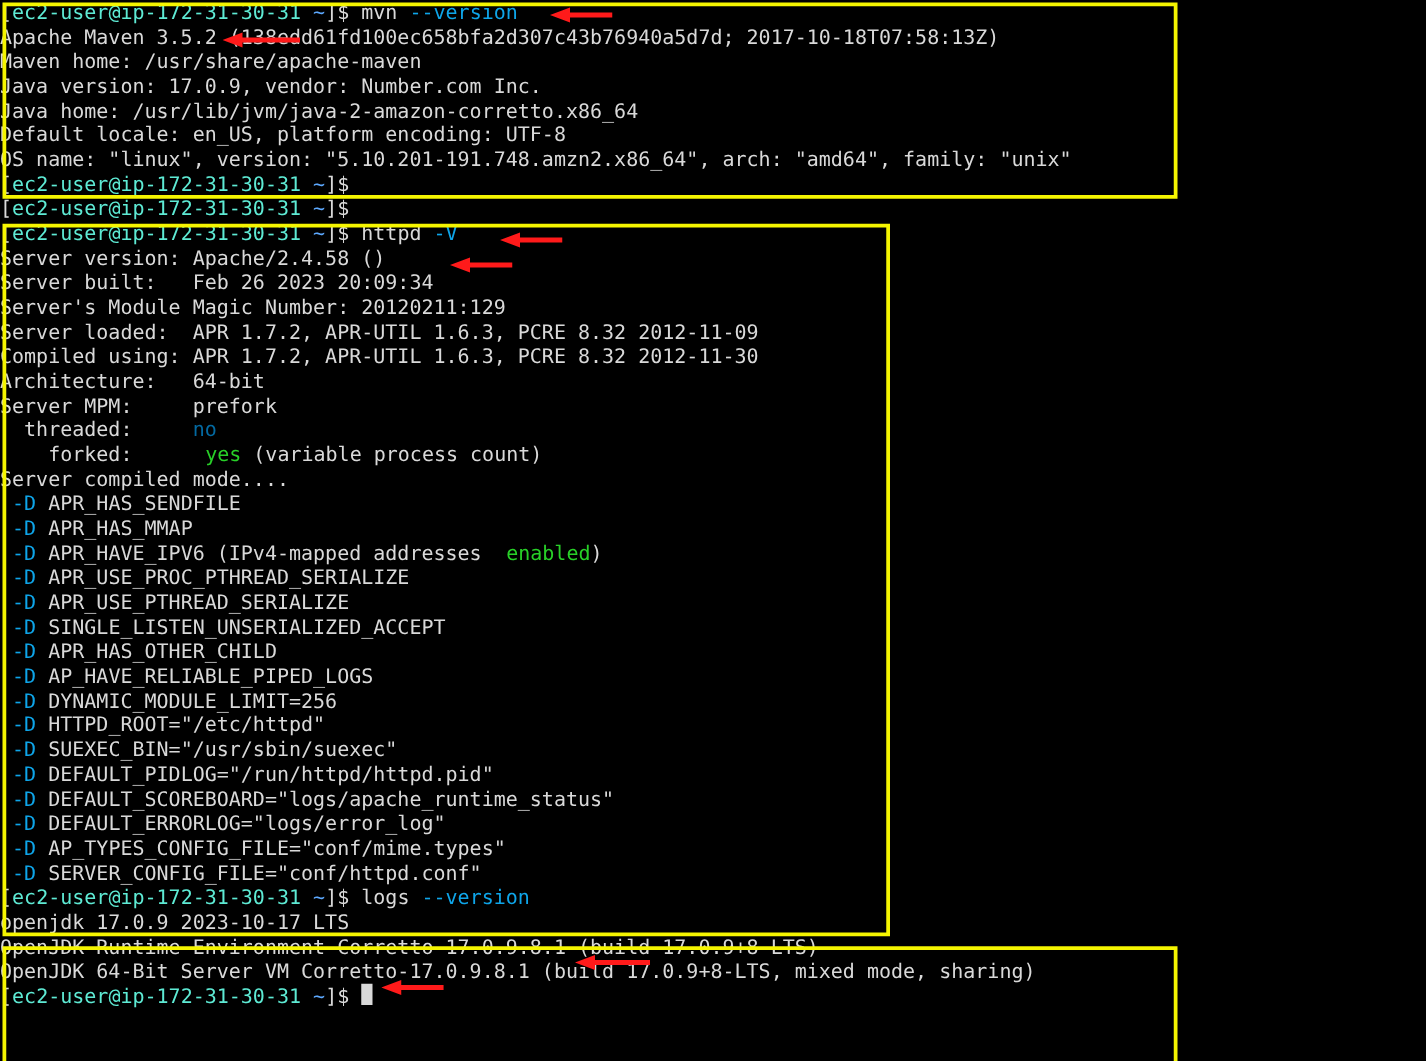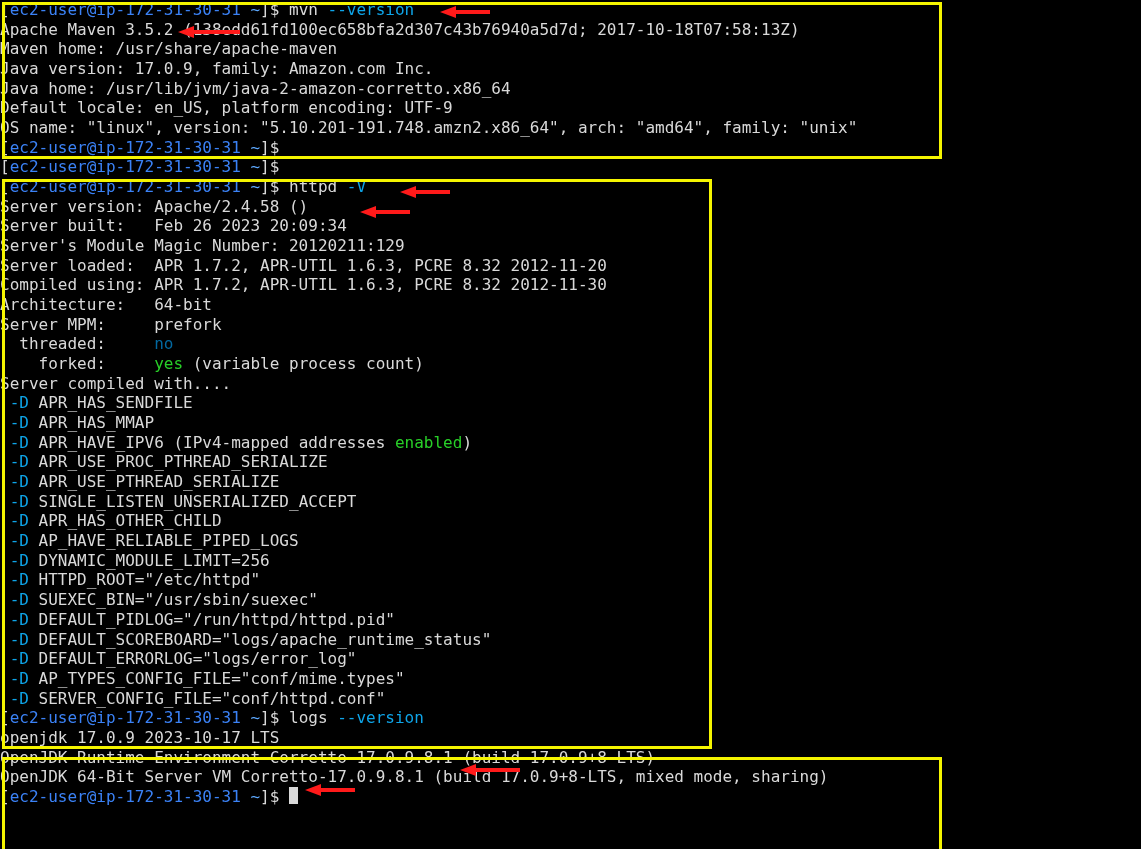--- a/index.html
+++ b/index.html
@@ -10,25 +10,25 @@
     font-family: "Consolas", "Menlo", "DejaVu Sans Mono", monospace;
     font-size: 16px;
     line-height: 1.23;
     width: 1141px;
   }
   .term {
     white-space: pre;
     position: relative;
     padding: 0;
   }
-  .prompt-host { color: #3b82f6; }
+  .prompt-host { color: #5eead4; }
   .prompt-tilde { color: #5da9ff; }
   .opt { color: #0ea5e9; }
   .red { color: #0369a1; }
-  .green { color: #28d028; }
+  .green { color: #28d028; margin-left: 10px; }
   .box {
     position: absolute;
     border: 3px solid #f5f500;
     box-sizing: border-box;
     pointer-events: none;
   }
   .arrow {
     position: absolute;
     pointer-events: none;
     color: #ff0000;
@@ -41,37 +41,37 @@
     background: #d9d9d9;
     vertical-align: -2px;
   }
 </style>
 </head>
 <body>
 
 <div class="term" id="term"><span>[<span class="prompt-host">ec2-user@ip-172-31-30-31</span> <span class="prompt-tilde">~</span>]$ </span><span>mvn </span><span class="opt">--version</span>
 <span>Apache Maven 3.5.2 (138edd61fd100ec658bfa2d307c43b76940a5d7d; 2017-10-18T07:58:13Z)</span>
 <span>Maven home: /usr/share/apache-maven</span>
-<span>Java version: 17.0.9, family: Amazon.com Inc.</span>
+<span>Java version: 17.0.9, vendor: Number.com Inc.</span>
 <span>Java home: /usr/lib/jvm/java-2-amazon-corretto.x86_64</span>
-<span>Default locale: en_US, platform encoding: UTF-9</span>
+<span>Default locale: en_US, platform encoding: UTF-8</span>
 <span>OS name: "linux", version: "5.10.201-191.748.amzn2.x86_64", arch: "amd64", family: "unix"</span>
 <span>[<span class="prompt-host">ec2-user@ip-172-31-30-31</span> <span class="prompt-tilde">~</span>]$ </span>
 <span>[<span class="prompt-host">ec2-user@ip-172-31-30-31</span> <span class="prompt-tilde">~</span>]$ </span>
 <span>[<span class="prompt-host">ec2-user@ip-172-31-30-31</span> <span class="prompt-tilde">~</span>]$ </span><span>httpd </span><span class="opt">-V</span>
 <span>Server version: Apache/2.4.58 ()</span>
 <span>Server built:   Feb 26 2023 20:09:34</span>
 <span>Server's Module Magic Number: 20120211:129</span>
-<span>Server loaded:  APR 1.7.2, APR-UTIL 1.6.3, PCRE 8.32 2012-11-20</span>
+<span>Server loaded:  APR 1.7.2, APR-UTIL 1.6.3, PCRE 8.32 2012-11-09</span>
 <span>Compiled using: APR 1.7.2, APR-UTIL 1.6.3, PCRE 8.32 2012-11-30</span>
 <span>Architecture:   64-bit</span>
 <span>Server MPM:     prefork</span>
 <span>  threaded:     <span class="red">no</span></span>
 <span>    forked:     <span class="green">yes</span> (variable process count)</span>
-<span>Server compiled with....</span>
+<span>Server compiled mode....</span>
 <span> <span class="opt">-D</span> APR_HAS_SENDFILE</span>
 <span> <span class="opt">-D</span> APR_HAS_MMAP</span>
 <span> <span class="opt">-D</span> APR_HAVE_IPV6 (IPv4-mapped addresses <span class="green">enabled</span>)</span>
 <span> <span class="opt">-D</span> APR_USE_PROC_PTHREAD_SERIALIZE</span>
 <span> <span class="opt">-D</span> APR_USE_PTHREAD_SERIALIZE</span>
 <span> <span class="opt">-D</span> SINGLE_LISTEN_UNSERIALIZED_ACCEPT</span>
 <span> <span class="opt">-D</span> APR_HAS_OTHER_CHILD</span>
 <span> <span class="opt">-D</span> AP_HAVE_RELIABLE_PIPED_LOGS</span>
 <span> <span class="opt">-D</span> DYNAMIC_MODULE_LIMIT=256</span>
 <span> <span class="opt">-D</span> HTTPD_ROOT="/etc/httpd"</span>

